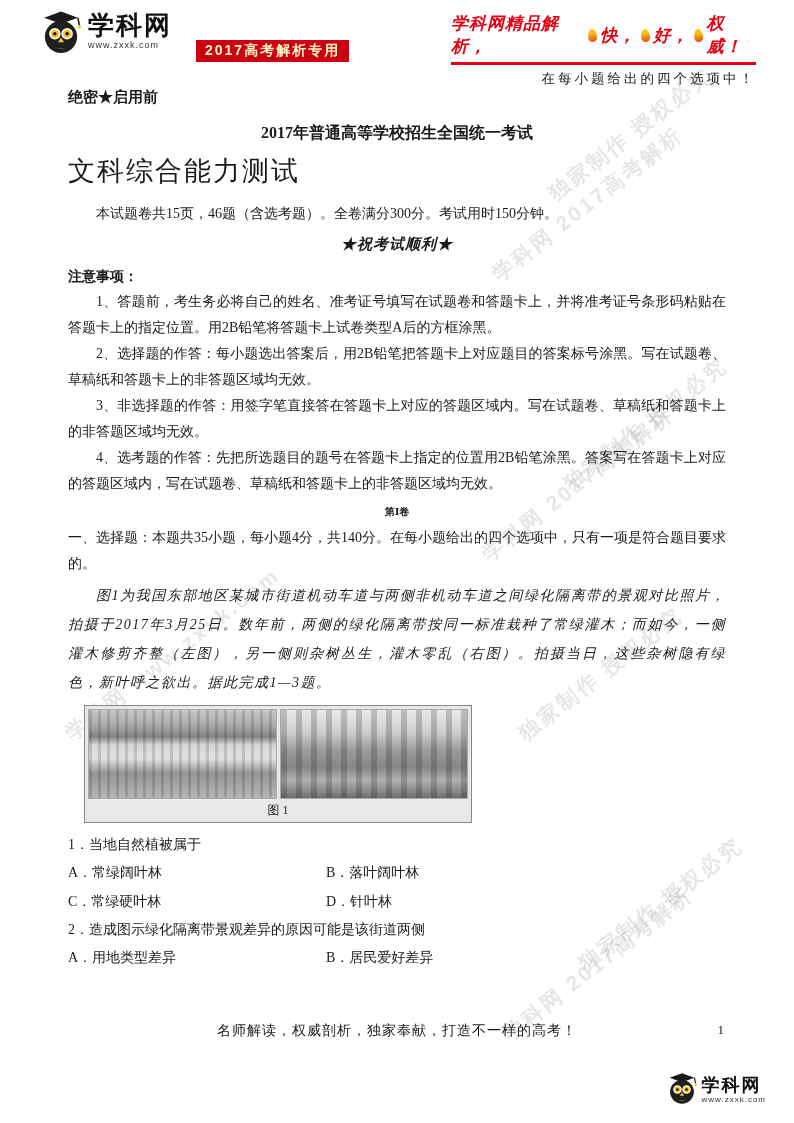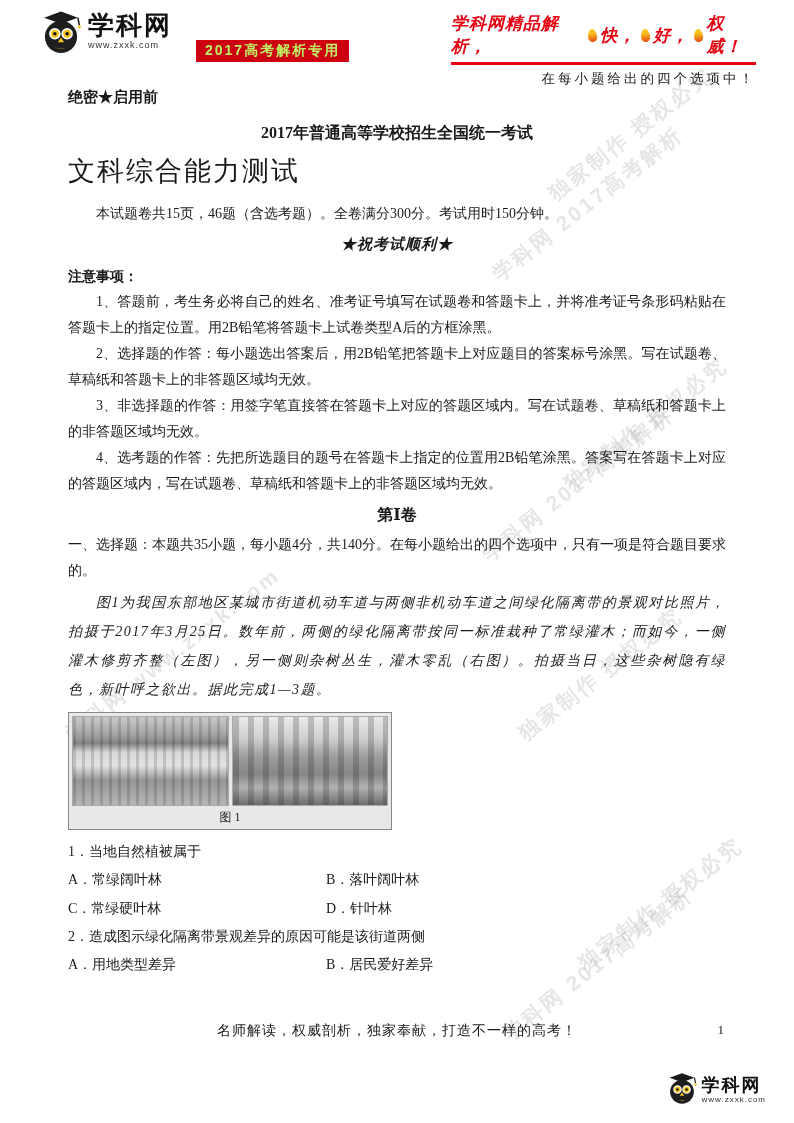--- a/index.html
+++ b/index.html
@@ -19,21 +19,21 @@
   }
 
   
   .header { position:absolute; top:10px; left:38px; right:38px; height:62px; z-index:2; }
   .logo { position:absolute; left:0; top:0; display:flex; align-items:flex-start; }
   .owl { width:46px; height:46px; }
   .logo-text { margin-left:4px; font-family:"Liberation Sans","DejaVu Sans",sans-serif; }
   .logo-name { font-size:26px; font-weight:bold; color:#111; line-height:30px; letter-spacing:2px; }
   .logo-url { font-size:9px; color:#333; letter-spacing:1px; }
   .banner {
-    position:absolute; left:158px; top:30px; background:#cc0011; color:#bef264;
+    position:absolute; left:158px; top:30px; background:#cc0011; color:#fef9c3;
     font-family:"Liberation Sans","DejaVu Sans",sans-serif;
     font-size:14px; font-weight:bold; padding:2px 9px; letter-spacing:2px;
   }
   .header-right { position:absolute; right:0; top:2px; width:305px; }
   .slogan {
     display:flex; align-items:center; justify-content:space-between;
     color:#e60012; font-weight:bold; font-size:17px; letter-spacing:1px;
     font-style:italic;
   }
   .flame {
@@ -47,25 +47,25 @@
 
   
   .content { position:absolute; left:68px; right:68px; top:88px; z-index:1; }
   .secrecy { font-weight:bold; font-size:15px; margin-bottom:16px; }
   .exam-title { text-align:center; font-weight:bold; font-size:16px; margin-bottom:9px; }
   .subject-title { text-align:left; font-weight:normal; font-size:27px; letter-spacing:2px; margin-bottom:16px; }
   .exam-info { font-size:14px; text-indent:2em; margin-bottom:12px; }
   .wish { text-align:center; font-weight:bold; font-size:15px; letter-spacing:1px; margin-bottom:14px;font-style:italic; }
   .notice-title { font-weight:bold; font-size:14px; margin-bottom:3px; }
   .notices p { font-size:14px; line-height:26px; text-indent:2em; text-align:justify; }
-  .part-title { text-align:center; font-weight:bold; font-size:16px; margin:8px 0 6px; }
+  .part-title { text-align:center; font-weight:bold; font-size:10px; margin:8px 0 6px; }
   .section-intro { font-size:14px; line-height:26px; text-align:justify; margin-bottom:4px; }
   .passage { font-size:14px; line-height:29px; text-indent:2em; letter-spacing:1.5px; text-align:justify; font-style:italic; margin-bottom:8px; }
 
-  .figure { width:324px; border:1px solid #888; background:#e8e8e8; padding:3px; margin:2px 0 8px; }
+  .figure { width:388px; border:1px solid #888; background:#e8e8e8; padding:3px; margin:2px 16px 8px; }
   .photos { display:flex; gap:3px; height:90px; }
   .photo { flex:1; border:1px solid #aaa; }
   .photo-left {
     background:
       repeating-linear-gradient(90deg, rgba(0,0,0,0.14) 0 3px, rgba(255,255,255,0) 3px 9px),
       linear-gradient(180deg,#c9c9c9 0%,#a9a9a9 18%,#848484 30%,#d7d7d7 40%,#e2e2e2 55%,#969696 72%,#b6b6b6 100%);
   }
   .photo-right {
     background:
       repeating-linear-gradient(90deg, rgba(30,30,30,0.22) 0 6px, rgba(255,255,255,0) 6px 15px),

